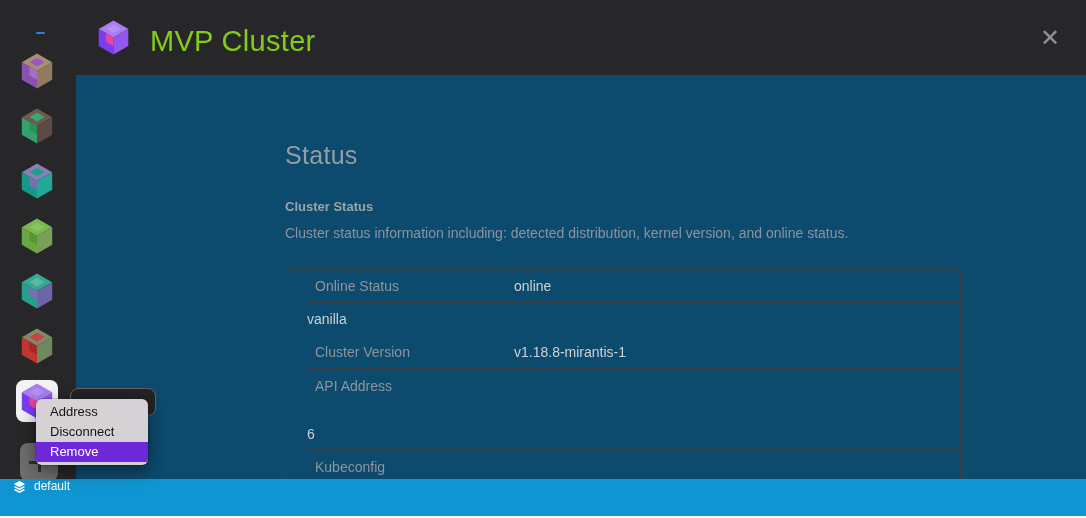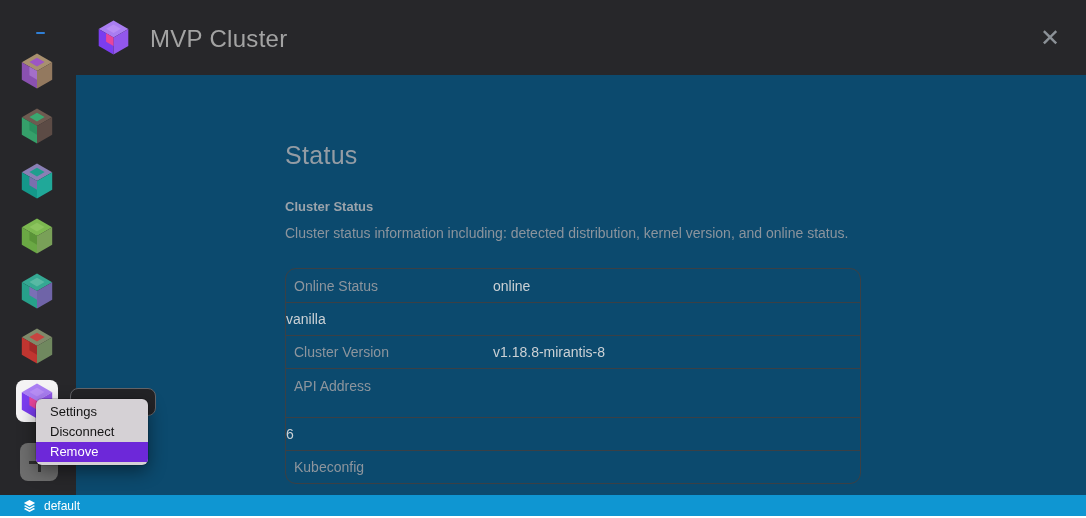--- a/index.html
+++ b/index.html
@@ -10,21 +10,21 @@
     position:relative;
     overflow:hidden;
   }
   
   .header { position:absolute; top:0; left:0; right:0; height:75px; background:#27272a; }
   .traffic-lights { position:absolute; top:6px; left:8px; display:flex; gap:8px; }
   .traffic-light { width:12px; height:12px; border-radius:50%; }
   .app-logo { position:absolute; left:95px; top:19px; width:37px; height:37px; }
   .window-title {
     position:absolute; left:150px; top:25px;
-    font-size:24px; color:#a3a3a3; font-weight:400; letter-spacing:0.3px;
+    font-size:29px; color:#84cc16; font-weight:400; letter-spacing:0.3px;
   }
   .close-btn {
     position:absolute; right:22px; top:24px; width:28px; height:28px;
     color:#8b9197; font-size:24px; line-height:28px; text-align:center; cursor:pointer;
   }
   
   .sidebar { position:absolute; top:0; left:0; width:76px; bottom:23px; background:#27272a; }
   .sidebar-dash { position:absolute; left:36px; top:32px; width:9px; height:2px; background:#2f7fd6; border-radius:1px; }
   .cluster-icon {
     position:absolute; left:16px; width:42px; height:42px;
@@ -45,22 +45,22 @@
   .content {
     position:absolute; left:76px; top:75px; right:0; bottom:23px;
     background:#0c4a6e; overflow:hidden;
   }
   .content-inner { padding:66px 0 0 209px; }
   .page-heading { font-size:25px; font-weight:400; color:#949ca4; letter-spacing:0.3px; }
   .section-title { margin-top:29px; font-size:13px; font-weight:700; color:#9ba3ab; }
   .section-desc { margin-top:11px; font-size:14px; color:#8b949d; }
   
   .status-table {
-    margin-top:27px; width:576px;
-    border:1px solid #3b4045; border-radius:11px;
+    margin-top:27px; width:676px;
+    border:1px solid #3b4045; border-radius:4px;padding-left:21px;
   }
   .status-row { display:flex; align-items:center; min-height:33px; border-top:1px solid #3b4045; }
   .status-row:first-child { border-top:none; }
   .status-row:nth-child(4) { min-height:49px; align-items:flex-start; }
   .status-row:nth-child(4) .cell { padding-top:9px; }
   .cell { font-size:14px; }
   .cell.label { width:207px; padding-left:8px; color:#8d959d; flex-shrink:0; }
   .cell.value { color:#ccd1d5; }
   
   .icon-tooltip {
@@ -74,22 +74,22 @@
     box-shadow:0 6px 18px rgba(0,0,0,0.45), 0 0 0 1px rgba(0,0,0,0.15);
     z-index:10; overflow:hidden;
   }
   .menu-item {
     height:20px; line-height:20px; padding-left:14px;
     font-size:13px; color:#141414; cursor:pointer; white-space:nowrap;
   }
   .menu-item.highlighted { color:#ffffff; }
   
   .status-bar {
-    position:absolute; left:0; right:0; bottom:2px; height:21px;
-    display:flex; align-items:center; padding-left:22px; gap:7px;
+    position:absolute; left:0; right:0; bottom:2px; height:37px;
+    display:flex; padding-left:12px; gap:7px;
   }
   .status-bar svg { width:15px; height:15px; }
   .namespace-label { font-size:12px; color:#ffffff; }
   .bottom-strip { position:absolute; left:0; right:0; bottom:0; height:2px; background:#ffffff; }
 </style>
 </head>
 <body>
 
 <div class="header">
   <div class="traffic-lights">
@@ -186,41 +186,41 @@
     <div class="status-table" id="status-table">
         <div class="status-row">
           <div class="cell label">Online Status</div>
           <div class="cell value">online</div>
         </div>
         <div class="status-row">
           <div class="cell value">vanilla</div>
         </div>
         <div class="status-row">
           <div class="cell label">Cluster Version</div>
-          <div class="cell value">v1.18.8-mirantis-8</div>
+          <div class="cell value">v1.18.8-mirantis-1</div>
         </div>
         <div class="status-row">
           <div class="cell label">API Address</div>
           <div class="cell value"></div>
         </div>
         <div class="status-row">
           <div class="cell value">6</div>
         </div>
         <div class="status-row">
           <div class="cell label">Kubeconfig</div>
           <div class="cell value"></div>
         </div>
       </div>
   </div>
 </div>
 
 <div class="icon-tooltip"></div>
 
 <div class="context-menu" id="context-menu">
-    <div class="menu-item">Settings</div>
+    <div class="menu-item">Address</div>
     <div class="menu-item">Disconnect</div>
     <div class="menu-item highlighted" style="background: #6d28d9;">Remove</div>
   </div>
 
 <div class="status-bar" style="background: rgb(15, 150, 210);">
   <svg viewBox="0 0 24 24">
     <path fill="#ffffff" d="M12 3 L21 8 L12 13 L3 8 Z"></path>
     <path fill="#ffffff" d="M5.5 11.4 L12 15 L18.5 11.4 L21 12.8 L12 17.8 L3 12.8 Z"></path>
     <path fill="#ffffff" d="M5.5 16 L12 19.6 L18.5 16 L21 17.4 L12 22.4 L3 17.4 Z"></path>
   </svg>

